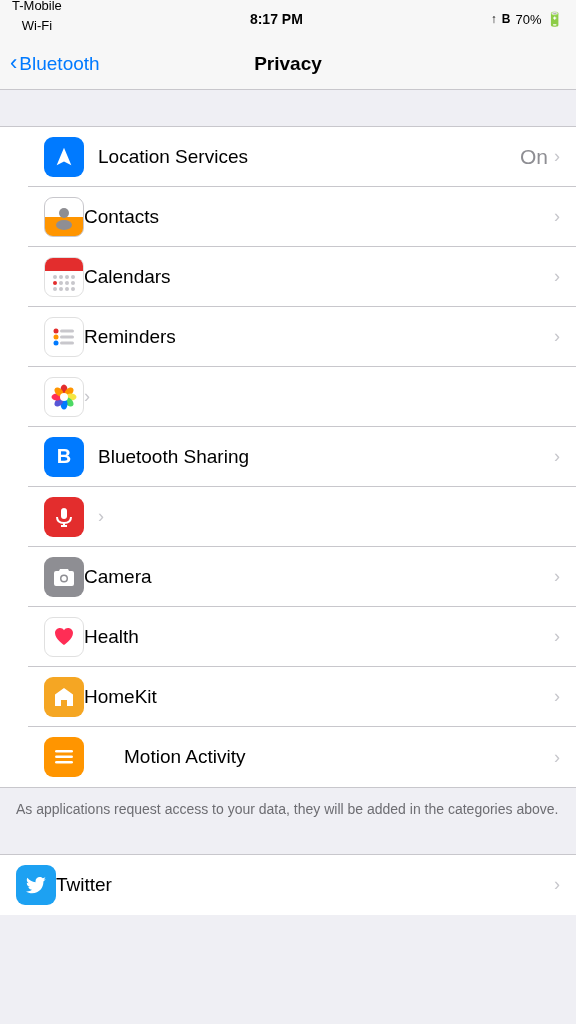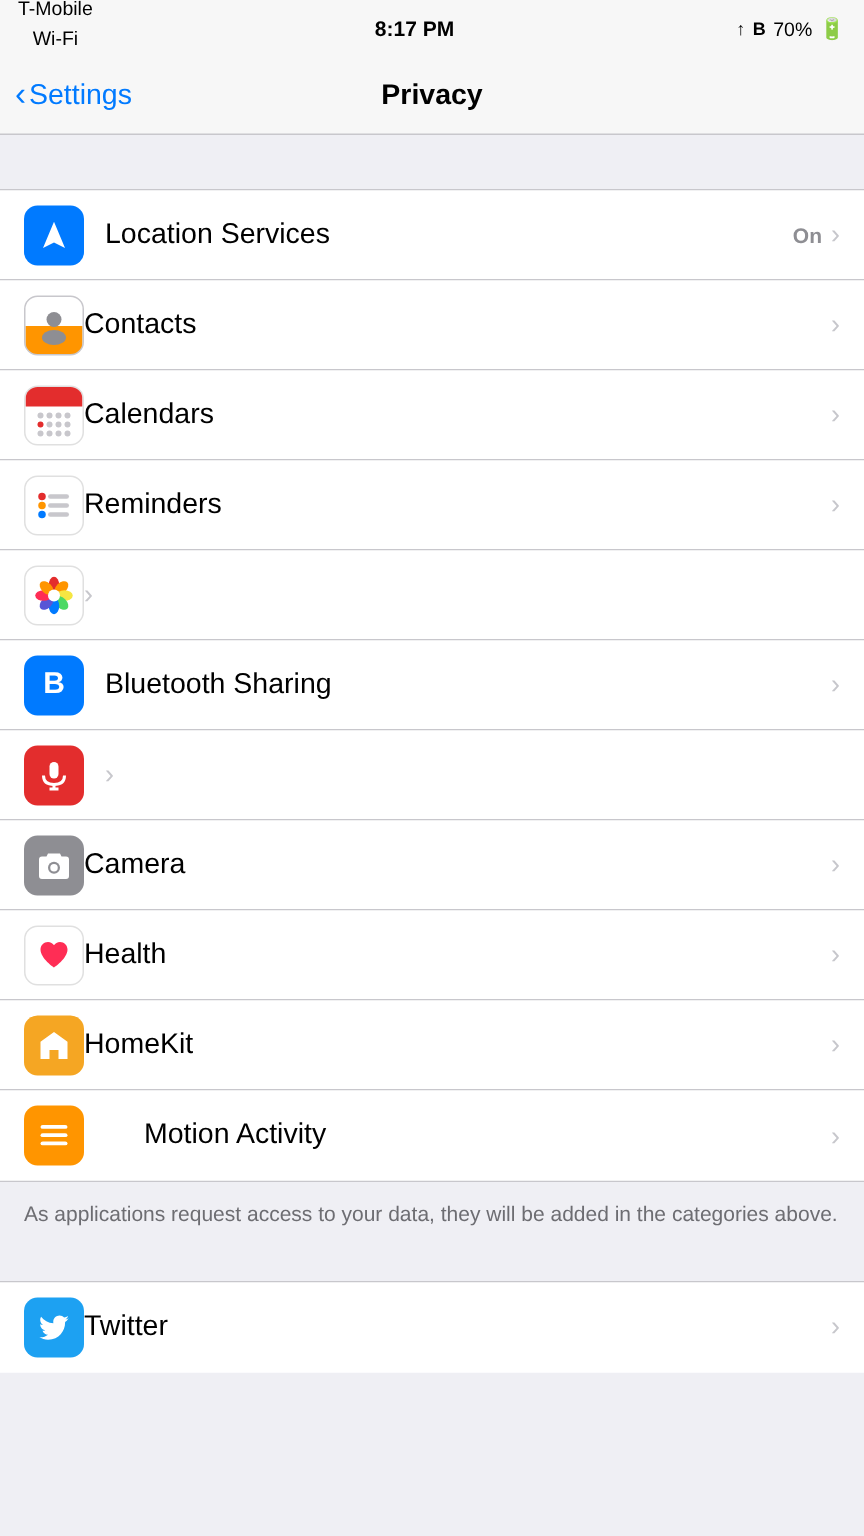--- a/index.html
+++ b/index.html
@@ -76,20 +76,21 @@
     }
     .settings-item {
       display: flex;
       align-items: center;
       min-height: 60px;
       padding: 0 16px;
       background: #fff;
       border-bottom: 1px solid #c8c7cc;
       cursor: pointer;
       position: relative;
+      margin-left: 28px;
     }
     .settings-item:last-child {
       border-bottom: none;
     }
     .item-icon {
       width: 40px;
       height: 40px;
       border-radius: 9px;
       margin-right: 14px;
       flex-shrink: 0;
@@ -97,24 +98,23 @@
       align-items: center;
       justify-content: center;
       overflow: hidden;
     }
     .item-label {
       flex: 1;
       font-size: 19px;
       color: #000;
     }
     .item-value {
-      font-size: 14px;
+      font-size: 21px;
       color: #8e8e93;
       margin-right: 6px;
-      font-weight: bold;
     }
     .chevron {
       color: #c7c7cc;
       font-size: 18px;
       font-weight: 400;
     }
 
     
     .footer-note {
       padding: 12px 16px 14px;
@@ -244,21 +244,21 @@
     <span style="font-size:12px; font-weight:bold;">B</span>
     <span>70%</span>
 
     <span style="font-size:14px;">🔋</span>
   </div>
 </div>
 
 <div class="nav-bar">
   <div class="nav-back">
     <span class="nav-back-chevron">‹</span>
-    <span style="font-size:19px;">Settings</span>
+    <span style="font-size:19px;">Bluetooth</span>
   </div>
   <span class="nav-title">Privacy</span>
 </div>
 
 <div class="section-spacer"></div>
 
 <div class="settings-group">
 
   <div class="settings-item">
     <div class="item-icon bg-blue loc-icon">

